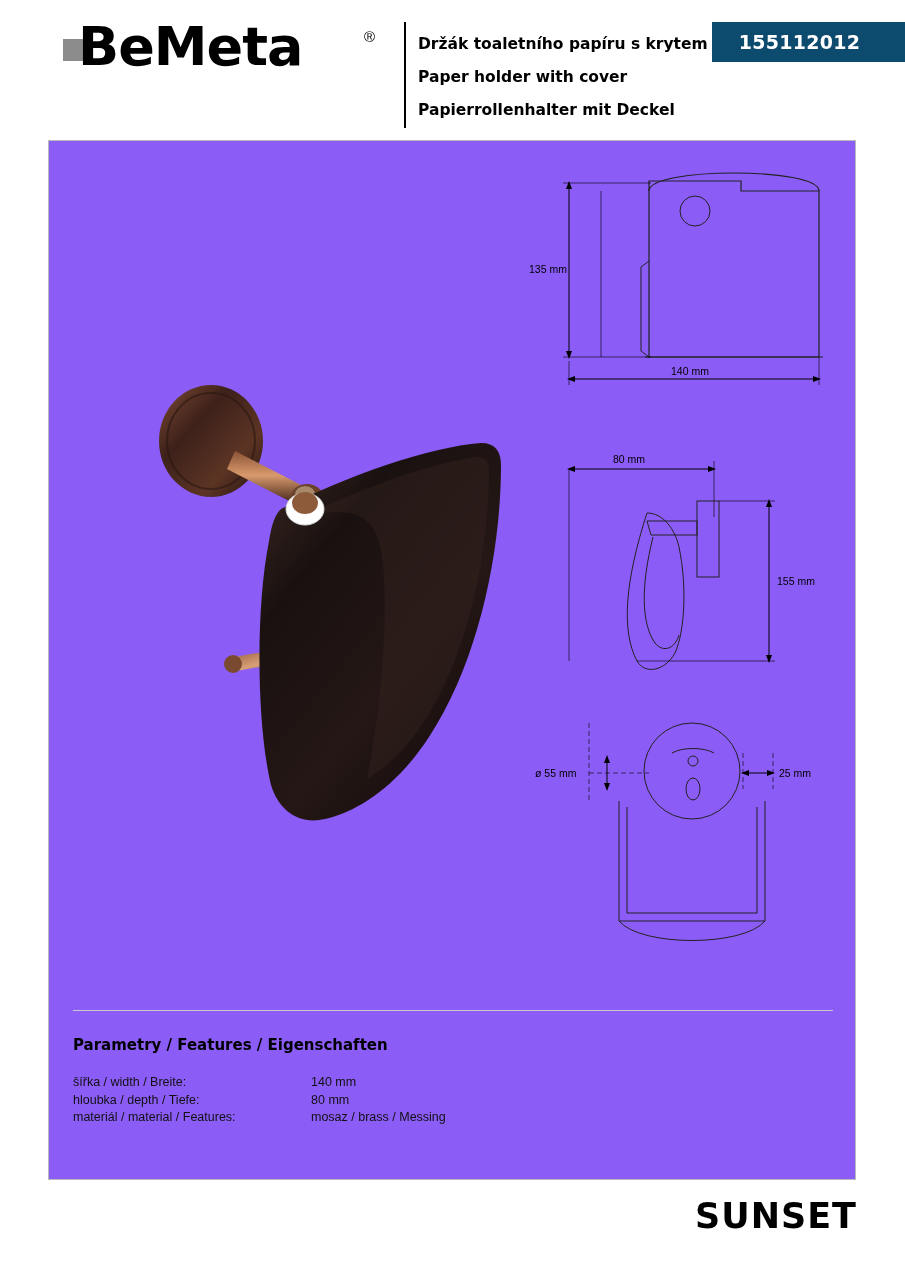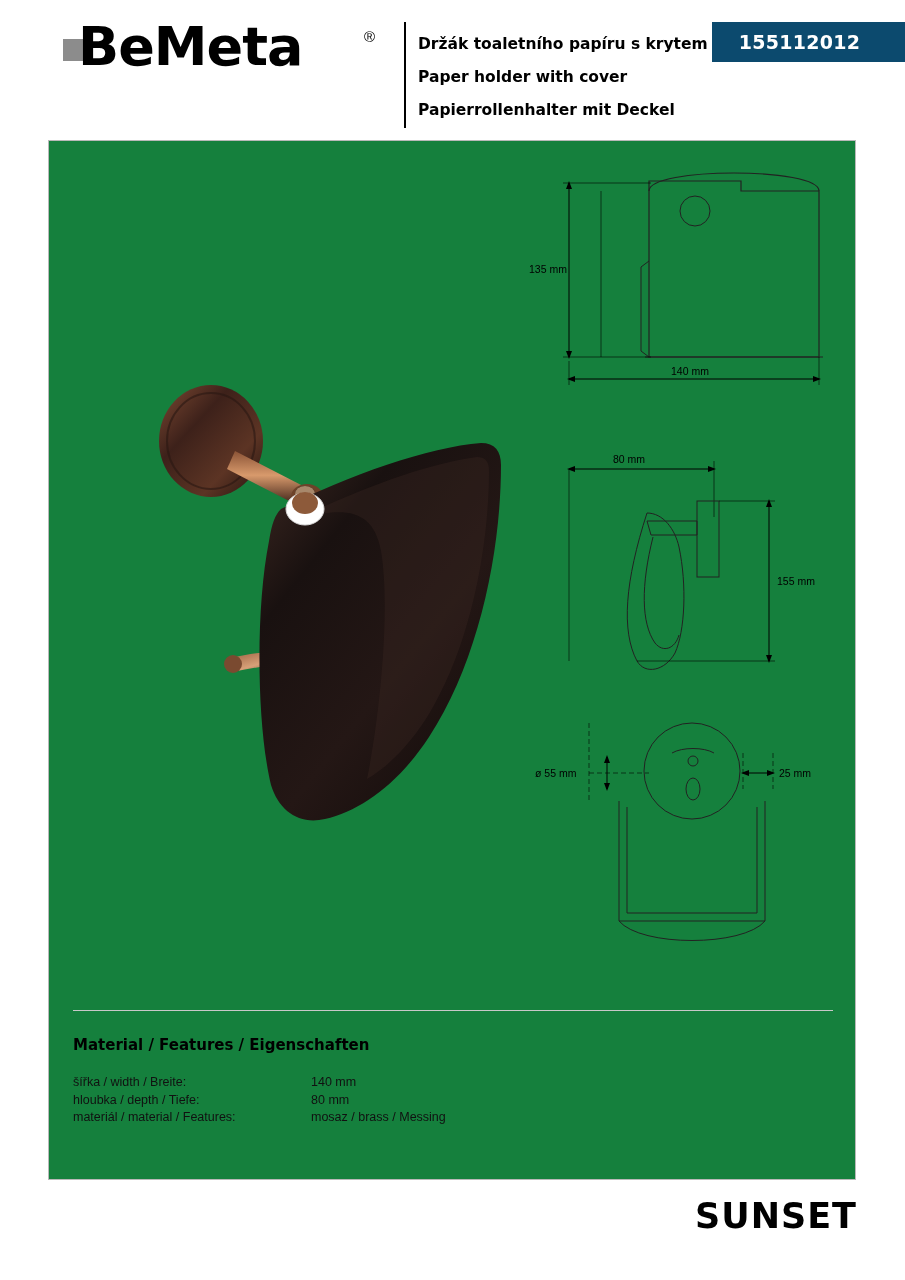--- a/index.html
+++ b/index.html
@@ -104,21 +104,21 @@
 
   
   .frame {
     position: absolute;
     left: 48px;
     top: 140px;
     width: 808px;
     height: 1040px;
     border: 1px solid #b9b9b9;
     box-sizing: border-box;
-    background: #15803d;
+    background: #8b5cf6;
   }
 
   
   .photo {
     position: absolute;
     left: 80px;
     top: 110px;
     width: 420px;
     height: 620px;
   }
@@ -347,21 +347,21 @@
         <line x1="244" y1="592" x2="244" y2="628" stroke="#000" stroke-width="0.6" stroke-dasharray="5 3"></line>
         <line x1="214" y1="612" x2="244" y2="612" stroke="#000"></line>
         <path d="M220,609 L212,612 L220,615 Z" fill="#000" stroke="none"></path>
         <path d="M238,609 L246,612 L238,615 Z" fill="#000" stroke="none"></path>
         <text class="dimtext" x="250" y="616" fill="#000" stroke="none">25 mm</text>
       </g>
     </svg>
   </div>
 
   <div class="param-sep"></div>
-  <div class="param-title">Material / Features / Eigenschaften</div>
+  <div class="param-title">Parametry / Features / Eigenschaften</div>
 
   <table class="param-table">
     <tbody>
       <tr>
         <td class="label">šířka / width / Breite:</td>
         <td>140 mm</td>
       </tr>
       <tr>
         <td class="label">hloubka / depth / Tiefe:</td>
         <td>80 mm</td>

